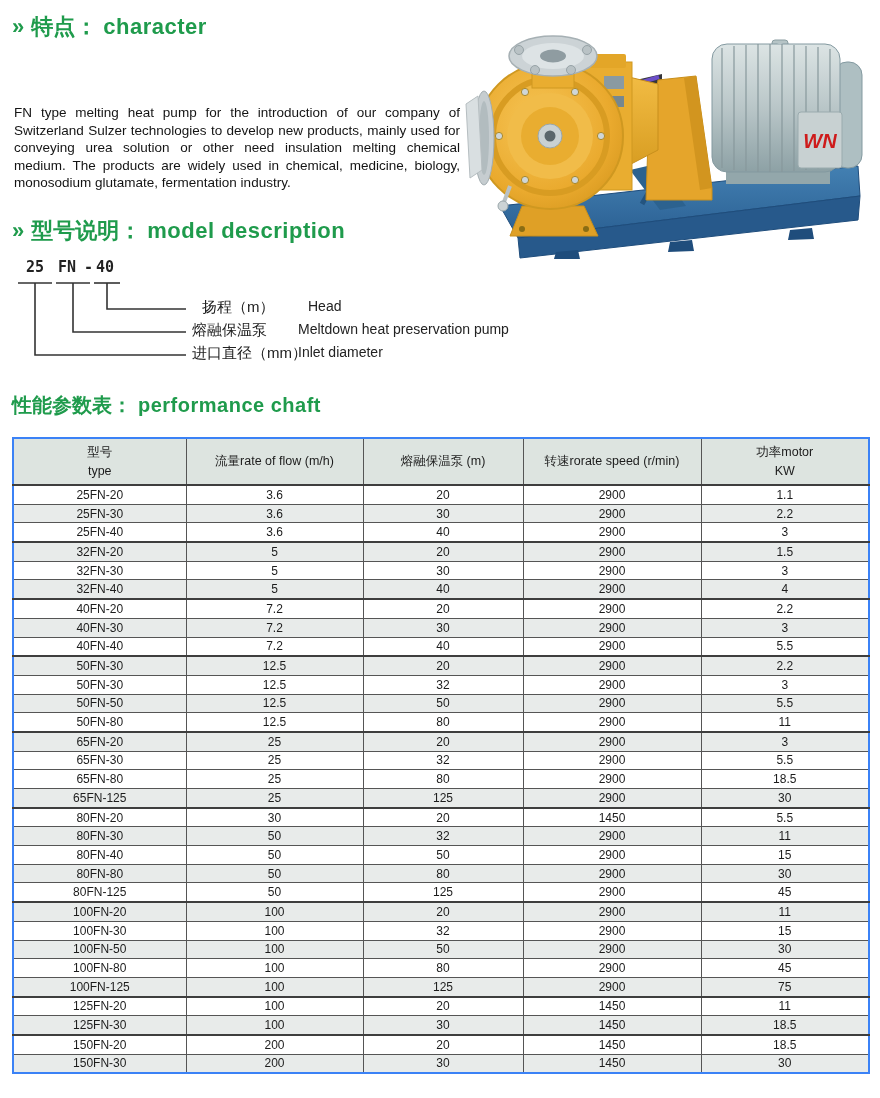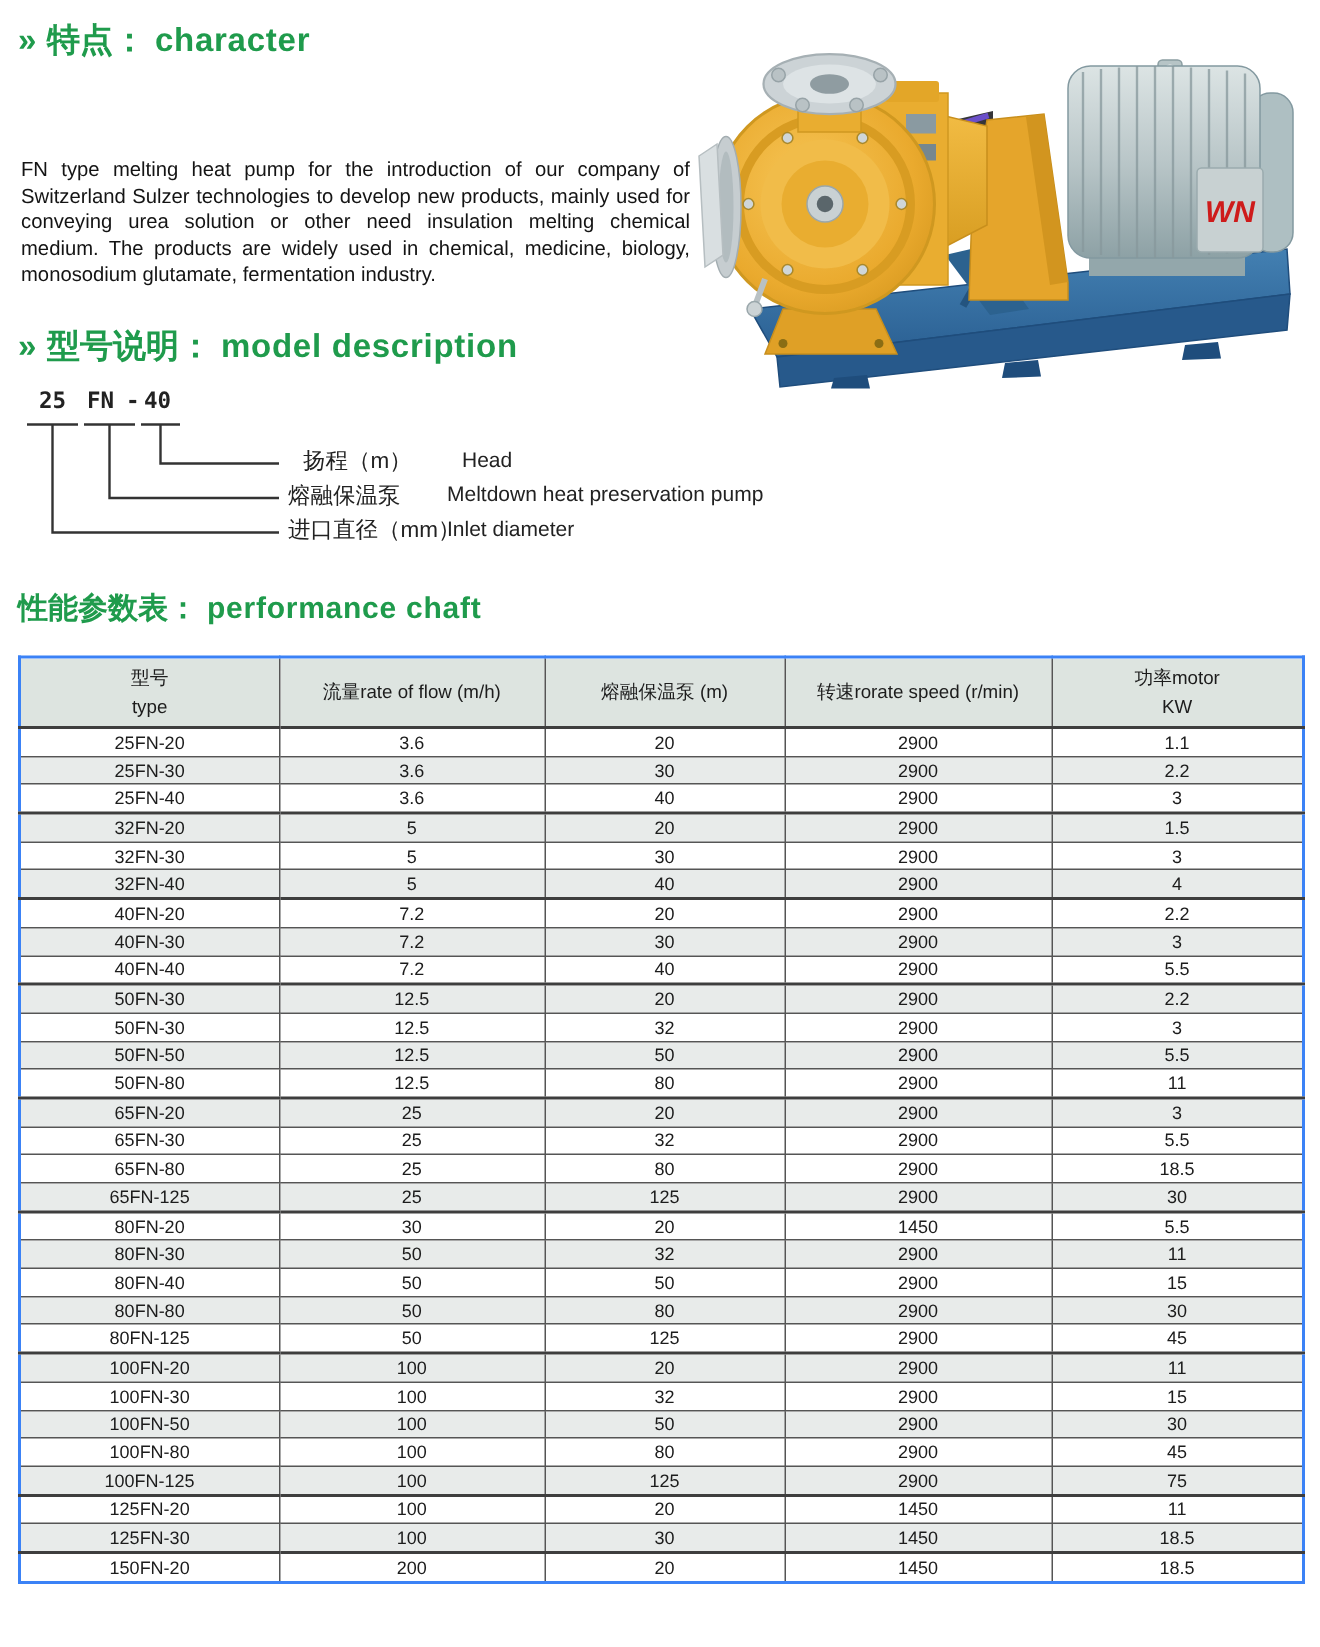--- a/index.html
+++ b/index.html
@@ -442,16 +442,23 @@
           <td>1450</td>
           <td>18.5</td>
         </tr>
         <tr>
           <td>150FN-20</td>
           <td>200</td>
           <td>20</td>
           <td>1450</td>
           <td>18.5</td>
         </tr>
+        <tr class="alt">
+          <td>150FN-30</td>
+          <td>200</td>
+          <td>30</td>
+          <td>1450</td>
+          <td>30</td>
+        </tr>
       </tbody>
   </table>
 
 </div>
 
 </body></html>

